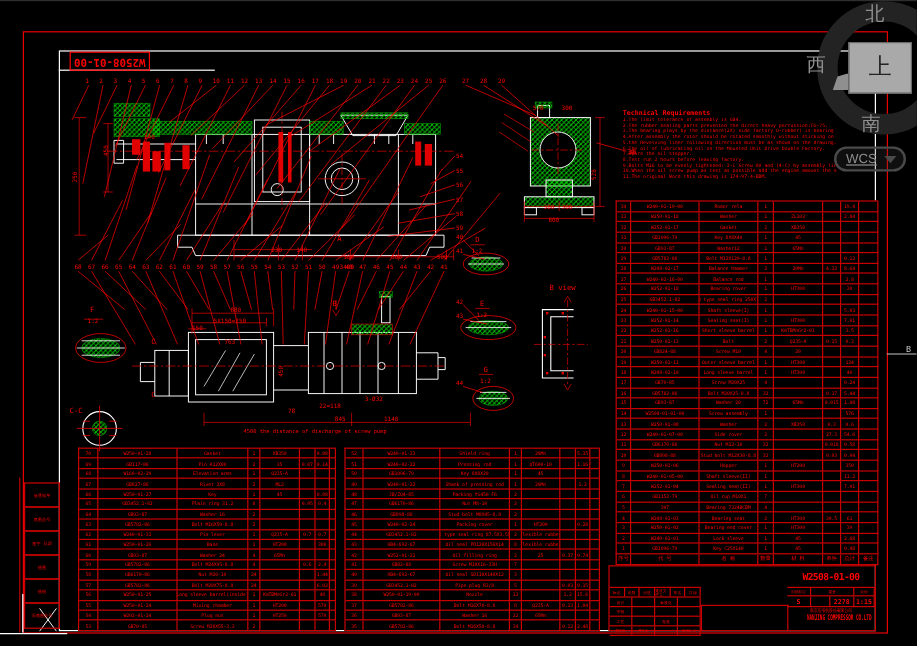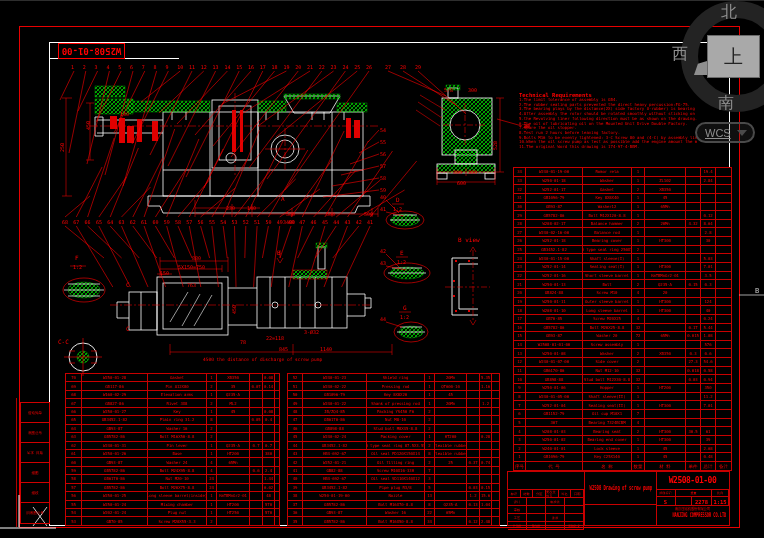--- a/index.html
+++ b/index.html
@@ -160,23 +160,20 @@
     <div class="trow"><span>41</span><span>GB82-88</span><span>Screw M10X16-33H</span><span>7</span><span></span><span></span><span></span><span></span></div>
     <div class="trow"><span>40</span><span>HB4-692-67</span><span>Oil seal SD110X140X12</span><span>3</span><span></span><span></span><span></span><span></span></div>
     <div class="trow"><span>39</span><span>GB3452.1-82</span><span>Pipe plug R3/8</span><span>5</span><span></span><span>0.03</span><span>0.15</span><span></span></div>
     <div class="trow"><span>38</span><span>W250-01-19-00</span><span>Nozzle</span><span>13</span><span></span><span>1.2</span><span>15.6</span><span></span></div>
     <div class="trow"><span>37</span><span>GB5782-86</span><span>Bolt M16X70-8.8</span><span>8</span><span>Q235-A</span><span>0.13</span><span>1.04</span><span></span></div>
     <div class="trow"><span>36</span><span>GB93-87</span><span>Washer 16</span><span>22</span><span>65Mn</span><span></span><span></span><span></span></div>
     <div class="trow"><span>35</span><span>GB5782-86</span><span>Bolt M16X50-8.8</span><span>34</span><span></span><span>0.12</span><span>2.48</span><span></span></div>
   </div>
 
 <div id="tblock" class="abs">
-  <div id="tb-title">
-      <div>W2508 Drawing of screw pump</div>
-    </div>
   <div id="tb-empty"></div>
   <div id="tb-no">W2508-01-00</div>
   <div id="tb-stage">
     <div class="hdr" id="stagehdr">
         <span style="width: 19px;">阶段标记</span>
         <span style="width: 35px;">重量</span>
         <span style="width: 16px;">比例</span>
       </div>
     <div class="val" id="stageval">
         <span style="width: 19px;">S</span>

